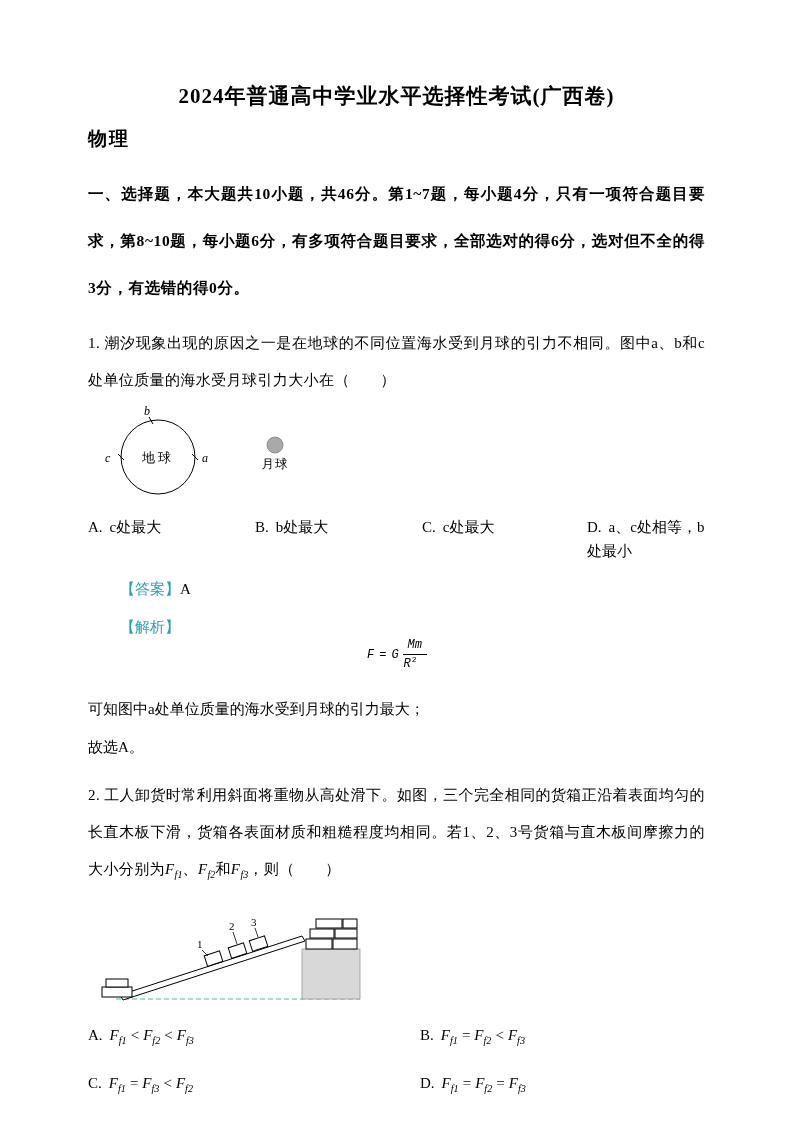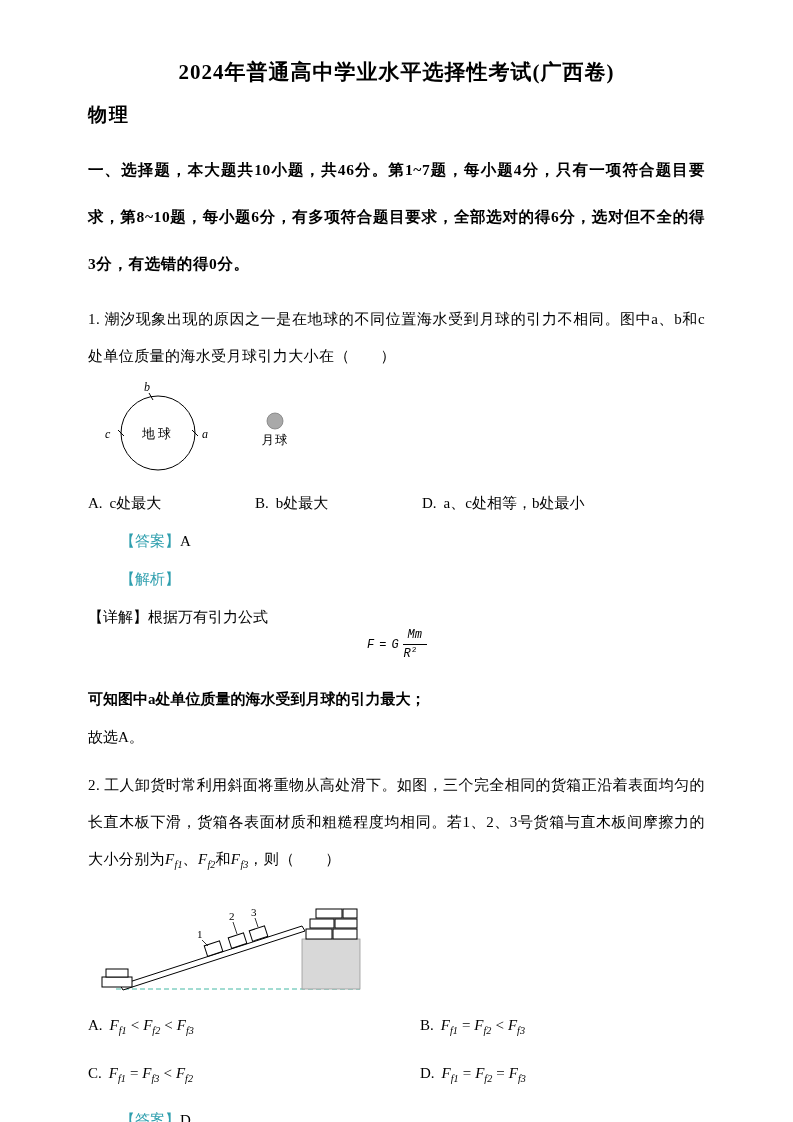--- a/index.html
+++ b/index.html
@@ -1,19 +1,19 @@
 <!DOCTYPE html>
 <html style="--accent: #2f9fae; --dash: #45b8a4; --gray_fill: #d8d8d8;"><head>
 <meta charset="utf-8">
 <style>
   * { margin:0; padding:0; box-sizing:border-box; }
   html,body { background:#ffffff; }
   .page {
     width:749px; height:1122px; margin:0 auto; background:#fff;
-    padding:58px 66px 0 66px;
+    padding:82px 66px 0 66px;
     font-family:"Liberation Serif","DejaVu Serif",serif;
     color:#000; font-size:15px; overflow:hidden; position:relative;
   }
   .title { text-align:center; font-weight:bold; font-size:21px; letter-spacing:1px; }
   .subject { text-align:left; font-weight:bold; font-size:19px; margin-top:16px; letter-spacing:2px; }
   .intro { font-weight:bold; font-size:15.5px; line-height:47px; text-align:justify; margin-top:18px; letter-spacing:0.6px; }
   .stem { font-size:15px; line-height:37px; text-align:justify; margin-top:14px; letter-spacing:0.4px; }
   .diagram { margin-top:6px; }
   .diagram svg { display:block; }
   .diagram svg text { font-family:"Liberation Serif","DejaVu Serif",serif; }
@@ -62,38 +62,36 @@
       <text x="5" y="57" font-size="12" font-style="italic">c</text>
 
       <circle cx="175" cy="40" r="8" fill="#a9a9a9" stroke="#7d7d7d" stroke-width="0.8"></circle>
       <text x="175" y="63" text-anchor="middle" font-size="12.5" letter-spacing="1">月球</text>
     </svg>
   </div>
 
   <div class="opt-row-4">
     <div><span class="opt-key">A.</span><span>c处最大</span></div>
     <div><span class="opt-key">B.</span><span>b处最大</span></div>
+    <div><span class="opt-key">C.</span><span>c处最大</span></div>
     <div><span class="opt-key">D.</span><span>a、c处相等，b处最小</span></div>
   </div>
 
   <p class="ansline">
     <span class="bracket">【答案】</span><span>A</span>
   </p>
   <p class="ansline">
     <span class="bracket">【解析】</span>
   </p>
-  <p class="ansline">
-    <span>【详解】</span><span>根据万有引力公式</span>
-  </p>
 
   <div class="formula-row">
     <span class="mvar"><i>F</i></span><span class="op">=</span><span class="mvar"><i>G</i></span><span class="frac"><span class="num"><i>Mm</i></span><span class="den"><i>R</i><sup>2</sup></span></span>
   </div>
 
-  <p class="ansline" style="margin-top:25px;font-weight:bold;">可知图中a处单位质量的海水受到月球的引力最大；</p>
+  <p class="ansline" style="margin-top:25px;">可知图中a处单位质量的海水受到月球的引力最大；</p>
   <p class="ansline">故选A。</p>
 
   <p class="stem" style="margin-top:18px;">
     <span>2. 工人卸货时常利用斜面将重物从高处滑下。如图，三个完全相同的货箱正沿着表面均匀的长直木板下滑，货箱各表面材质和粗糙程度均相同。若1、2、3号货箱与直木板间摩擦力的大小分别为</span><span class="mvar"><i>F</i><sub>f1</sub></span><span>、</span><span class="mvar"><i>F</i><sub>f2</sub></span><span>和</span><span class="mvar"><i>F</i><sub>f3</sub></span><span>，则（　　）</span>
   </p>
 
   <div class="diagram" style="margin-left:8px; margin-top:10px;">
     <svg width="280" height="105" viewBox="0 0 280 105">
 
       <line x1="20" y1="96" x2="264" y2="96" class="dash-line"></line>

